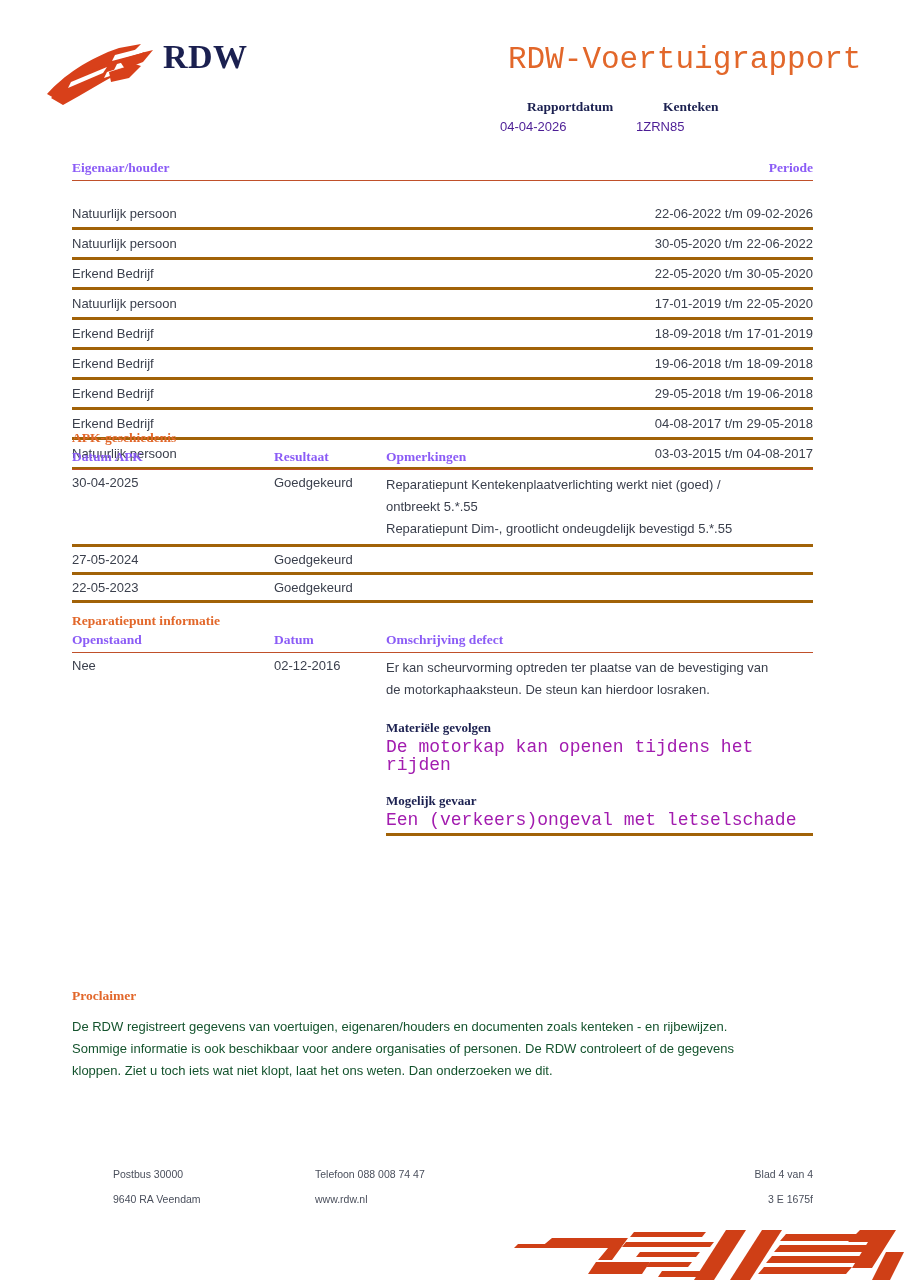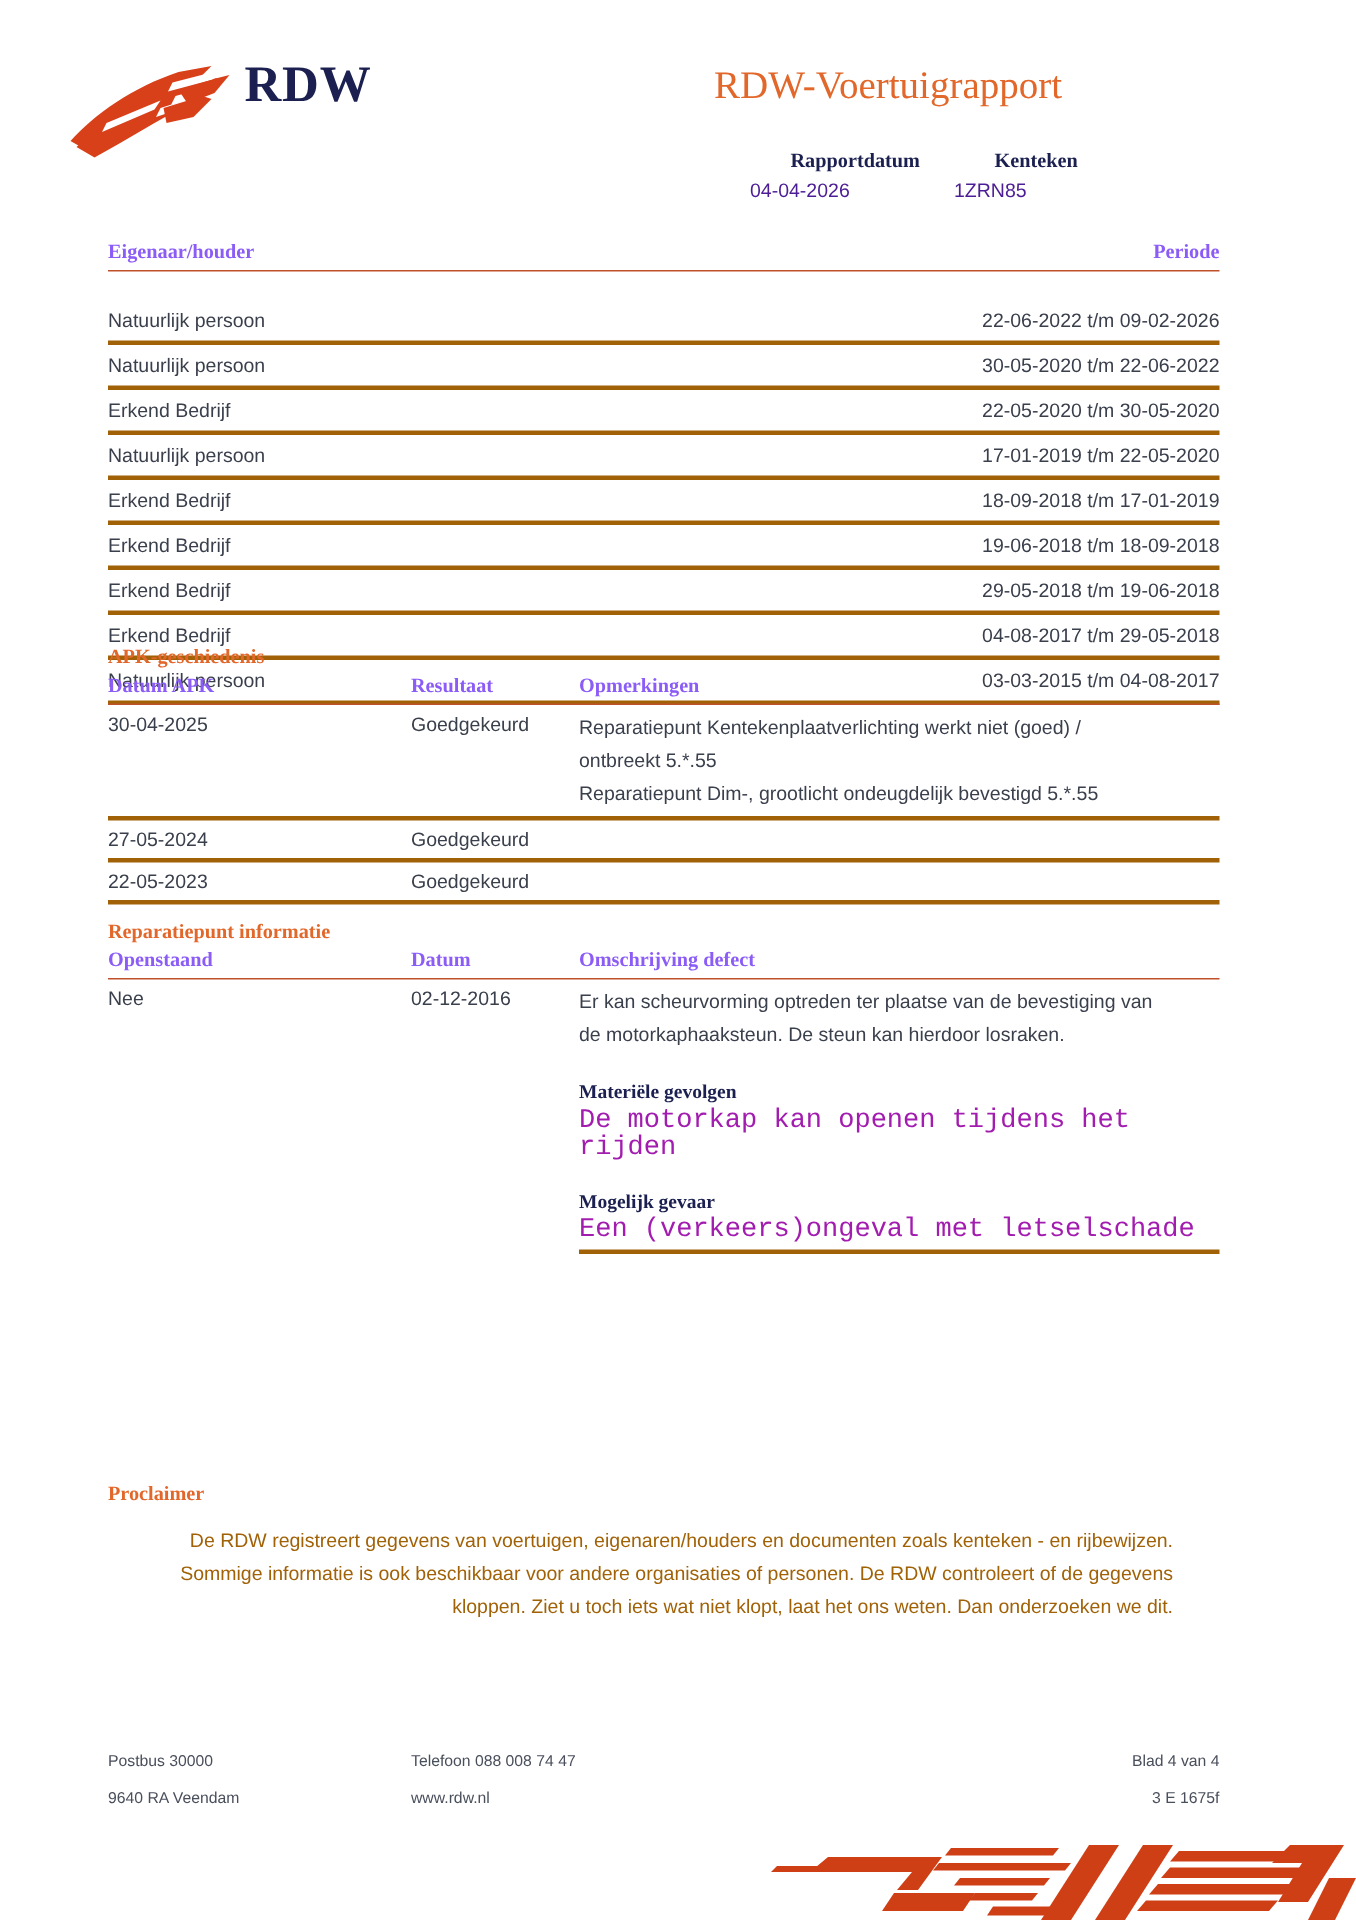--- a/index.html
+++ b/index.html
@@ -41,24 +41,24 @@
     left: 163px;
     top: 38px;
     font-family: "Liberation Serif", serif;
     font-weight: bold;
     font-size: 34px;
     letter-spacing: 0.5px;
     color: #1b2050;
   }
   .doc-title {
     position: absolute;
-    left: 476px;
+    left: 508px;
     top: 42px;
-    font-family: Liberation Serif, serif;
-    font-size: 26px;
+    font-family: Liberation Mono, monospace;
+    font-size: 31px;
     color: #e2672a;
     white-space: nowrap;
   }
   .meta-label {
     position: absolute;
     top: 99px;
     font-family: "Liberation Serif", serif;
     font-weight: bold;
     font-size: 13.5px;
     color: #1b2050;
@@ -133,38 +133,38 @@
     color: #a21caf;
     margin: 0;
     line-height: 18px;
   }
   .remark-line { display: block; line-height: 22px; }
 
   
   .disc-body {
     font-size: 13px;
     line-height: 22px;
-    color: #a16207;
+    color: #14532d;
     margin: 12px 0 0 0;
     width: 710px;
-    text-align: right;
   }
 
   
   .footer {
     position: absolute;
     left: 72px;
     top: 1168px;
     width: 741px;
     font-size: 10.5px;
     color: #4a4f5c;
   }
   .footer-row {
     position: relative;
     height: 25px;
+    margin-left: 41px;
   }
   .f-c1 { position: absolute; left: 0; }
   .f-c2 { position: absolute; left: 202px; }
   .f-c3 { position: absolute; right: 0; text-align: right; }
 
   .bottom-art {
     position: absolute;
     left: 500px;
     top: 1222px;
     width: 404px;

